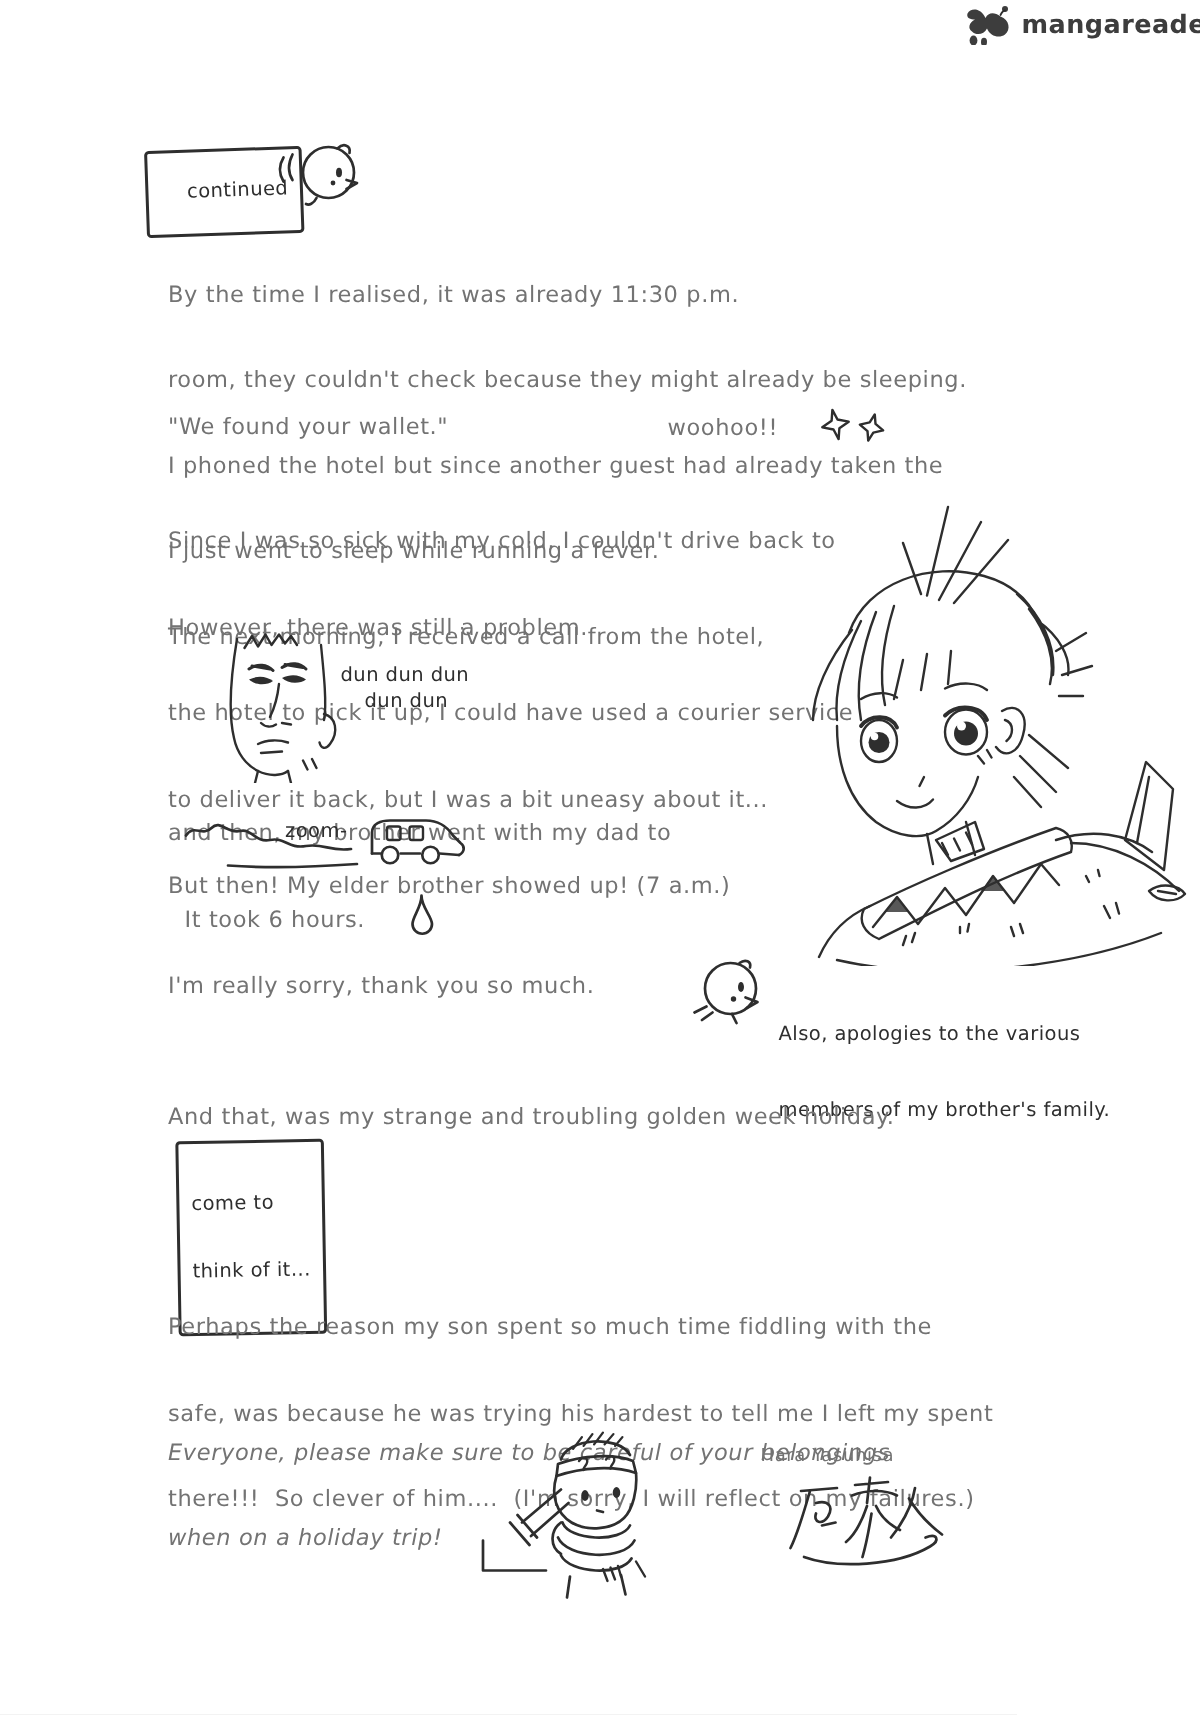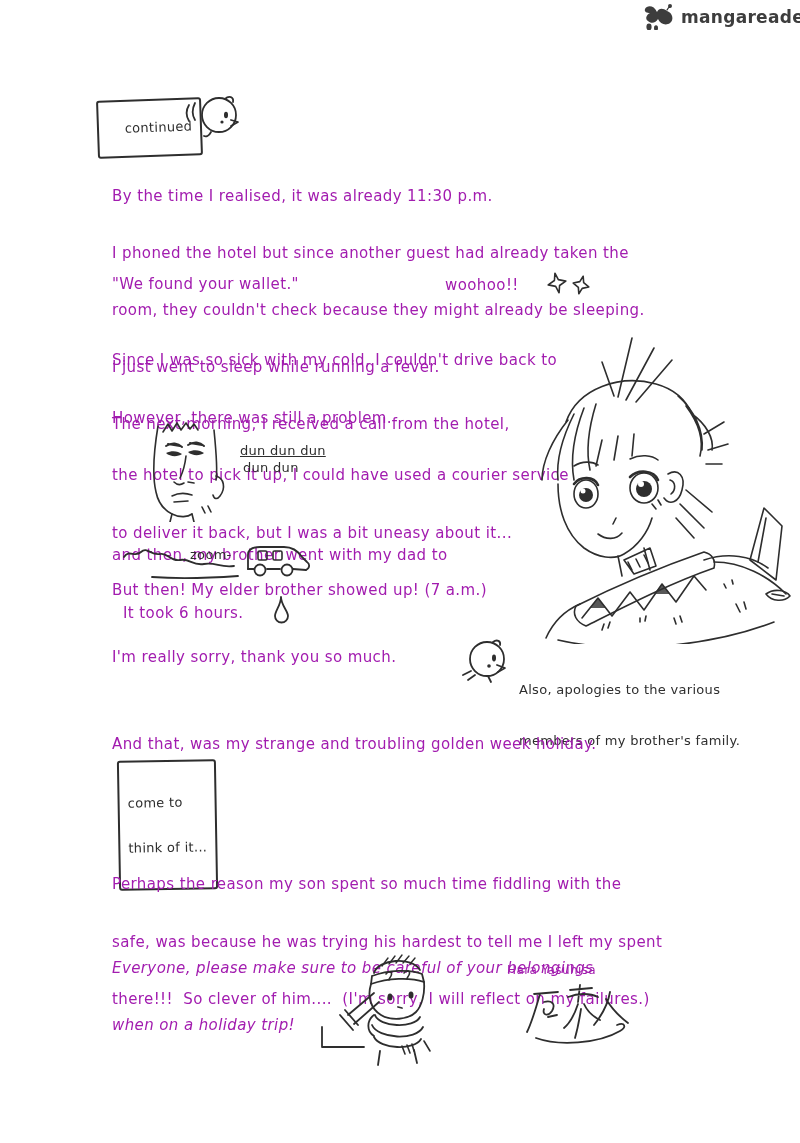--- a/index.html
+++ b/index.html
@@ -2,21 +2,21 @@
 <html><head>
 <meta charset="utf-8">
 <style>
   html,body{margin:0;padding:0;background:#e9e9e9;}
   .page{
     position:relative;width:800px;height:1143px;margin:0 auto;
     background:#ffffff;overflow:hidden;
     font-family:"DejaVu Sans",sans-serif;color:#2e2e2e;
   }
   .abs{position:absolute;}
-  .hand{font-size:15px;letter-spacing:0.4px;white-space:pre;color:#a21caf;}
+  .hand{font-size:15px;letter-spacing:0.4px;white-space:pre;color:#737373;}
   .blk div{line-height:21px;height:21px;white-space:pre;}
   .blk.lh2 div{line-height:21.5px;height:21.5px;}
   .small{font-size:13px;letter-spacing:0.3px;white-space:pre;}
   .logo{display:flex;align-items:center;gap:4px;}
   .logo-text{font-size:17px;font-weight:bold;color:#3d3d3d;letter-spacing:0.3px;}
   .sketchbox{
     border:2px solid #2e2e2e;border-radius:3px;background:#fff;
     padding:3px 8px;line-height:16px;
   }
   svg{display:block;}
@@ -47,22 +47,22 @@
     <circle class="ink" stroke-width="1.8" cx="38" cy="23" r="17"></circle>
     <path class="ink" stroke-width="1.8" d="M44,7 C48,3 53,5 52,10"></path>
     <ellipse fill="#2e2e2e" cx="45" cy="23" rx="2" ry="3.2"></ellipse>
     <circle fill="#2e2e2e" cx="41" cy="30" r="1.6"></circle>
     <path class="ink" stroke-width="1.8" d="M50,28 L57,30 L50,34"></path>
     <path class="ink" stroke-width="1.8" d="M30,40 C28,44 25,45 23,44"></path>
   </svg>
 
   <div class="abs hand blk" style="left:112px;top:150px;">
     <div>By the time I realised, it was already 11:30 p.m.</div>
+    <div>room, they couldn't check because they might already be sleeping.</div>
     <div>I phoned the hotel but since another guest had already taken the</div>
-    <div>room, they couldn't check because they might already be sleeping.</div>
     <div>I just went to sleep while running a fever.</div>
     <div>The next morning, I received a call from the hotel,</div>
   </div>
   <div class="abs hand" style="left:112px;top:275px;">"We found your wallet."</div>
   <div class="abs hand" style="left:445px;top:276px;">woohoo!!</div>
   <svg class="abs" style="left:547px;top:270px;" width="48" height="30" viewBox="0 0 48 30">
     <path class="ink" stroke-width="1.6" d="M10,3 L12,10 L19,13 L12,16 L10,23 L8,16 L1,13 L8,10 Z" transform="rotate(-12 10 13)"></path>
     <path class="ink" stroke-width="1.6" d="M34,6 L36,12 L42,15 L36,18 L34,24 L32,18 L26,15 L32,12 Z" transform="rotate(14 34 15)"></path>
   </svg>
 
@@ -82,21 +82,21 @@
     <path fill="#2e2e2e" d="M60,32 C66,29 72,30 76,33 C72,36 64,36 60,32 Z"></path>
     <path class="ink" stroke-width="1.6" d="M30,6 C26,30 24,55 28,72 C30,82 36,90 44,94 C52,98 60,97 64,94"></path>
     <path class="ink" stroke-width="1.6" d="M86,10 C88,30 90,50 88,60"></path>
     <path class="ink" stroke-width="1.6" d="M88,56 C96,58 98,68 92,76 C89,80 86,79 85,75"></path>
     <path class="ink" stroke-width="1.6" d="M58,36 C57,45 55,52 52,58"></path>
     <path class="ink" stroke-width="1.6" d="M46,62 C49,65 53,65 56,63 M60,62 L66,63"></path>
     <path class="ink" stroke-width="1.6" d="M44,76 C50,73 58,73 64,75 M46,82 L60,81"></path>
     <path class="ink" stroke-width="1.6" d="M44,94 L42,102 M64,94 L66,102"></path>
     <path class="ink" stroke-width="1.6" d="M74,87 L77,93 M80,86 L83,92"></path>
   </svg>
-  <div class="abs small" style="left:240px;top:443px;text-decoration:underline;">dun dun dun</div>
+  <div class="abs small" style="left:227px;top:443px;">dun dun dun</div>
   <div class="abs small" style="left:243px;top:460px;">dun dun</div>
 
   <div class="abs hand blk" style="left:112px;top:509px;">
     <div>and then, my brother went with my dad to</div>
   </div>
 
   <svg class="abs" style="left:120px;top:541px;" width="200" height="44" viewBox="0 0 200 44">
     <path class="ink" stroke-width="1.8" d="M4,16 C9,8 15,17 21,11 C27,5 31,15 40,13 C48,11 50,21 60,19 C70,17 72,25 84,23 C96,21 100,27 114,25"></path>
     <path class="ink" stroke-width="1.8" d="M32,36 C60,38 90,37 118,35"></path>
     <path class="ink" stroke-width="1.8" d="M128,28 L128,14 C128,8 134,6 140,6 L164,6 C172,6 178,10 182,16 L187,21 C190,23 190,27 186,29"></path>

